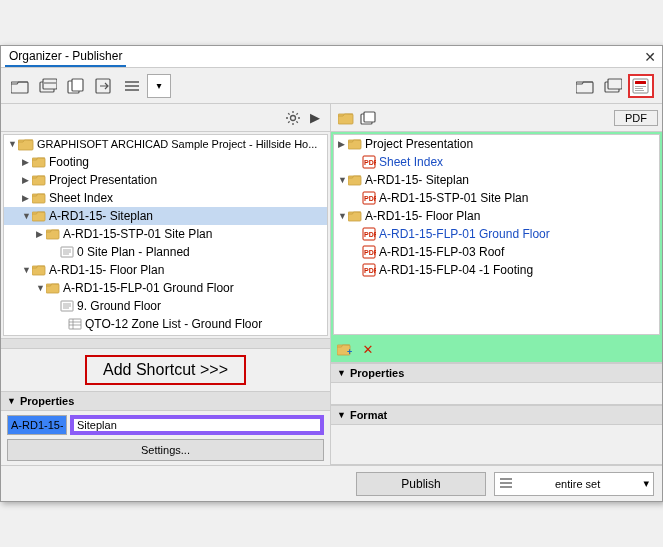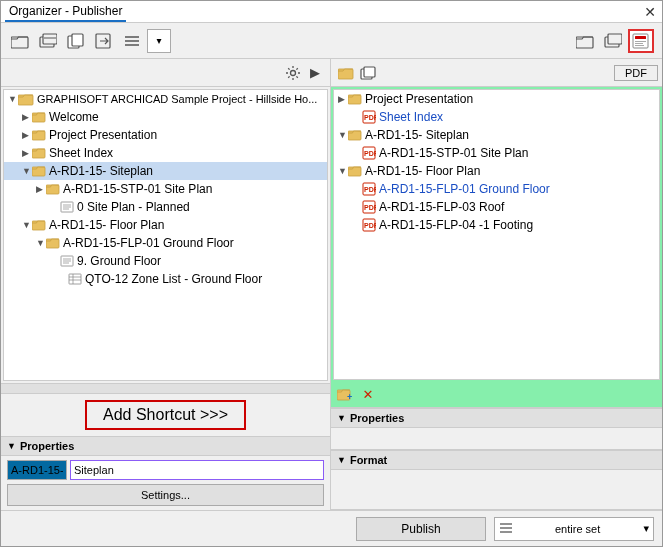--- a/index.html
+++ b/index.html
@@ -8,21 +8,21 @@
       font-size: 12px;
       background: #f0f0f0;
       display: flex;
       align-items: center;
       justify-content: center;
       width: 663px;
       height: 547px;
     }
     .window {
       width: 663px;
-      height: 547px;
+      height: 457px;
       background: #f0f0f0;
       border: 1px solid #999;
       display: flex;
       flex-direction: column;
       box-shadow: 2px 2px 6px rgba(0,0,0,0.3);
     }
     .title-bar {
       background: #fff;
       border-bottom: 1px solid #ccc;
       display: flex;
@@ -189,29 +189,29 @@
     }
     .prop-row {
       display: flex;
       align-items: center;
       margin-bottom: 4px;
     }
     .prop-input-short {
       width: 60px;
       height: 20px;
       border: 1px solid #aaa;
-      background: #0369a1;
+      background: #3b82f6;
       padding: 1px 3px;
       font-size: 11px;
       margin-right: 3px;
     }
     .prop-input-long {
       flex: 1;
       height: 20px;
-      border: 1px solid #8b5cf6;
+      border: 4px solid #8b5cf6;
       background: #fff;
       padding: 1px 3px;
       font-size: 11px;
     }
     .settings-btn {
       width: 100%;
       height: 22px;
       background: #e0e0e0;
       border: 1px solid #aaa;
       cursor: pointer;
@@ -420,21 +420,21 @@
             </svg>
           <span style="font-size:11px;">GRAPHISOFT ARCHICAD Sample Project - Hillside Ho...</span>
         </div>
 
         <div class="tree-item" style="padding-left:18px;">
           <span class="tree-arrow">▶</span>
           <svg width="14" height="12" viewBox="0 0 14 12" style="margin-right:3px;">
               <rect x="0" y="2" width="13" height="9" rx="1" fill="#e8c060" stroke="#c8a040" stroke-width="0.8"></rect>
               <path d="M0 4 L4.5 4 L5.5 2 L13 2" fill="#e8c060" stroke="#c8a040" stroke-width="0.8"></path>
             </svg>
-          <span>Welcome</span>
+          <span>Footing</span>
         </div>
 
         <div class="tree-item" style="padding-left:18px;">
           <span class="tree-arrow">▶</span>
           <svg width="14" height="12" viewBox="0 0 14 12" style="margin-right:3px;">
               <rect x="0" y="2" width="13" height="9" rx="1" fill="#e8c060" stroke="#c8a040" stroke-width="0.8"></rect>
               <path d="M0 4 L4.5 4 L5.5 2 L13 2" fill="#e8c060" stroke="#c8a040" stroke-width="0.8"></path>
             </svg>
           <span>Project Presentation</span>
         </div>

